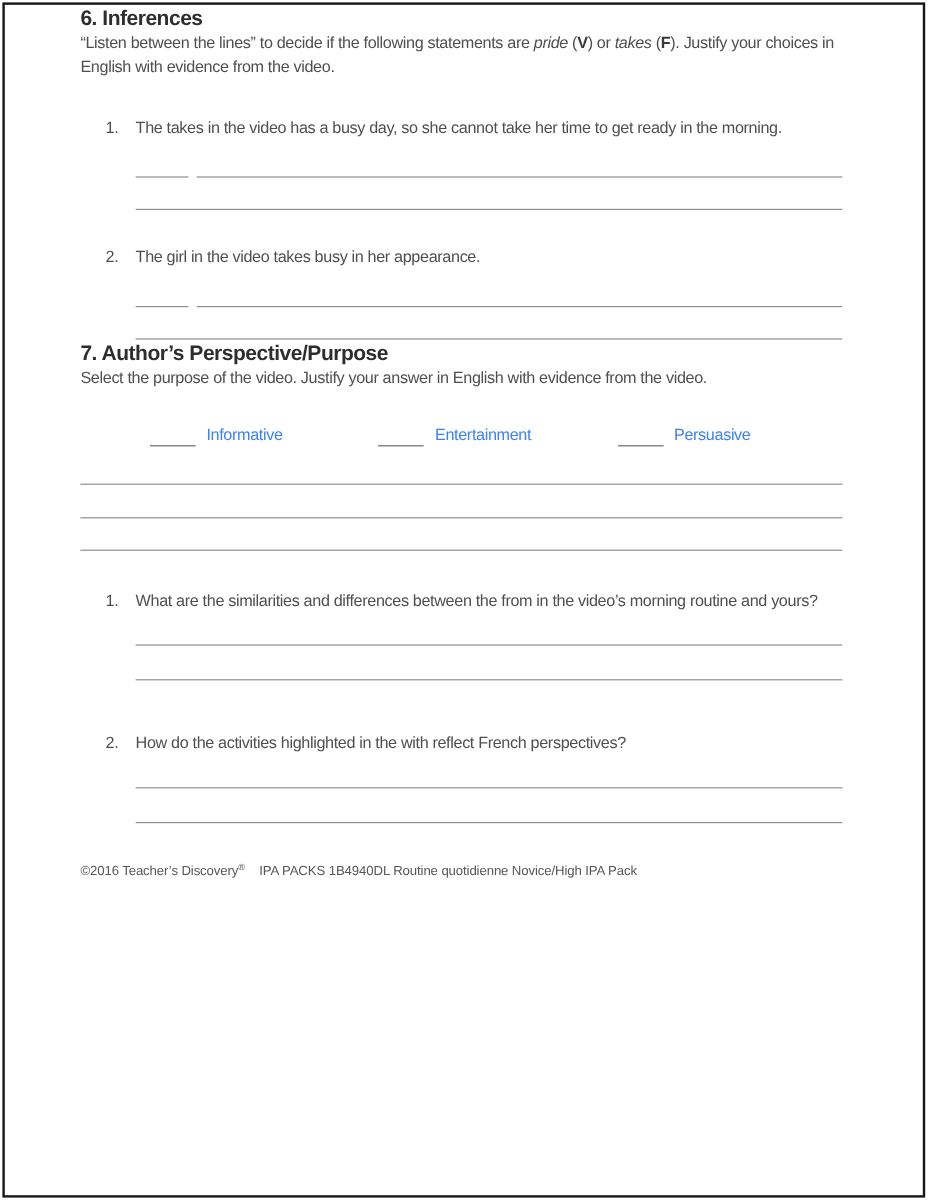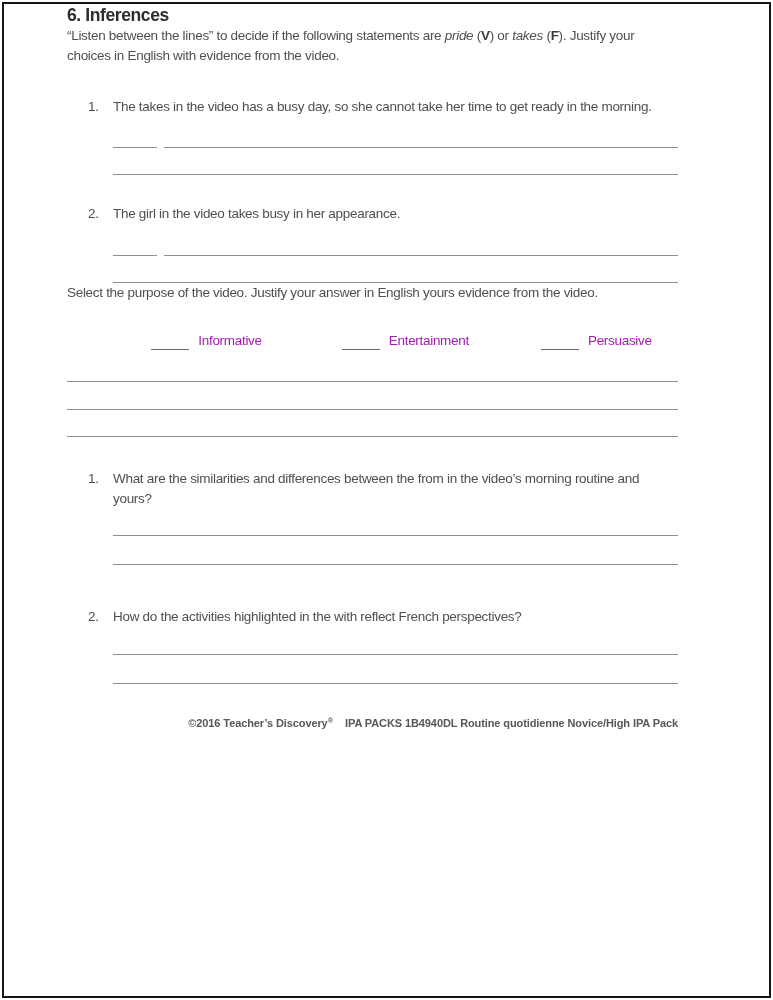--- a/index.html
+++ b/index.html
@@ -7,21 +7,21 @@
     width: 773px; height: 1000px; position: relative;
     font-family: "Liberation Sans", sans-serif;
     -webkit-font-smoothing: antialiased;
   }
   .page {
     position: absolute; left: 2px; top: 2px; right: 2px; bottom: 2px;
     border: 2px solid #161616; background: #ffffff; box-sizing: border-box;
   }
   .content {
     position: relative; height: 100%;
-    padding: 0 91px 0 63px; box-sizing: border-box;
+    padding: 0 67px 0 63px; box-sizing: border-box;
   }
   h2.sec-heading {
     margin: 0; font-size: 17.5px; font-weight: 700; color: #2d2d2d;
     letter-spacing: -0.4px; line-height: 22px;
   }
   p.instr {
     margin: 0; font-size: 13.5px; color: #4f4f4f; line-height: 20px;
     letter-spacing: -0.3px;
   }
   .it { font-style: italic; }
@@ -35,31 +35,30 @@
   .ans-row { display: flex; height: 21px; margin-left: 46px; }
   .vf-blank {
     width: 44px; flex: 0 0 44px; margin-right: 7px;
     border-bottom: 1.5px solid #8f8f8f; height: 100%; box-sizing: border-box;
   }
   .ans-long { flex: 1; border-bottom: 1.5px solid #8f8f8f; height: 100%; box-sizing: border-box; }
   .full-line { height: 21px; border-bottom: 1.5px solid #8f8f8f; box-sizing: border-box; }
   .indent { margin-left: 46px; }
   .options-row {
     display: flex; height: 21px; align-items: flex-end;
-    font-size: 13.5px; color: #a21caf; letter-spacing: -0.3px; line-height: 18px; justify-content: center;
+    font-size: 13.5px; color: #3b82f6; letter-spacing: -0.3px; line-height: 18px;
   }
   .option { display: flex; align-items: flex-end; }
   .opt-blank {
     width: 38px; border-bottom: 1.5px solid #6a6a6a; height: 16px;
     box-sizing: border-box; margin-right: 9px;
   }
   .footer {
-    text-align: right; font-size: 11px; color: #575757; letter-spacing: -0.1px;
+    text-align: left; font-size: 11px; color: #575757; letter-spacing: -0.1px;
     line-height: 14px;
-    font-weight: bold;
   }
   .footer .sep { display: inline-block; width: 12px; }
   .footer sup { font-size: 7.5px; vertical-align: 4px; }
 
   
   .m-h6      { margin-top: 57px; }
   .m-p6      { margin-top: 10px; }
   .m-q61     { margin-top: 31px; }
   .m-a61a    { margin-top: 10px; }
   .m-a61b    { margin-top: 6px; }
@@ -107,21 +106,22 @@
         <span class="q-text">The girl in the video takes busy in her appearance.</span>
       </div>
       <div class="ans-row m-a62a">
         <span class="vf-blank"></span>
         <span class="ans-long"></span>
       </div>
       <div class="full-line indent m-a62b"></div>
     </section>
 
     <section>
-      <p class="instr m-p7">Select the purpose of the video. Justify your answer in English yours evidence from the video.</p>
+      <h2 class="sec-heading m-h7">7. Author’s Perspective/Purpose</h2>
+      <p class="instr m-p7">Select the purpose of the video. Justify your answer in English with evidence from the video.</p>
 
       <div class="options-row m-opts">
         <div class="option" style="margin-left:58px">
           <span class="opt-blank"></span>
           <span>Informative</span>
         </div>
         <div class="option" style="margin-left:80px">
           <span class="opt-blank"></span>
           <span>Entertainment</span>
         </div>

